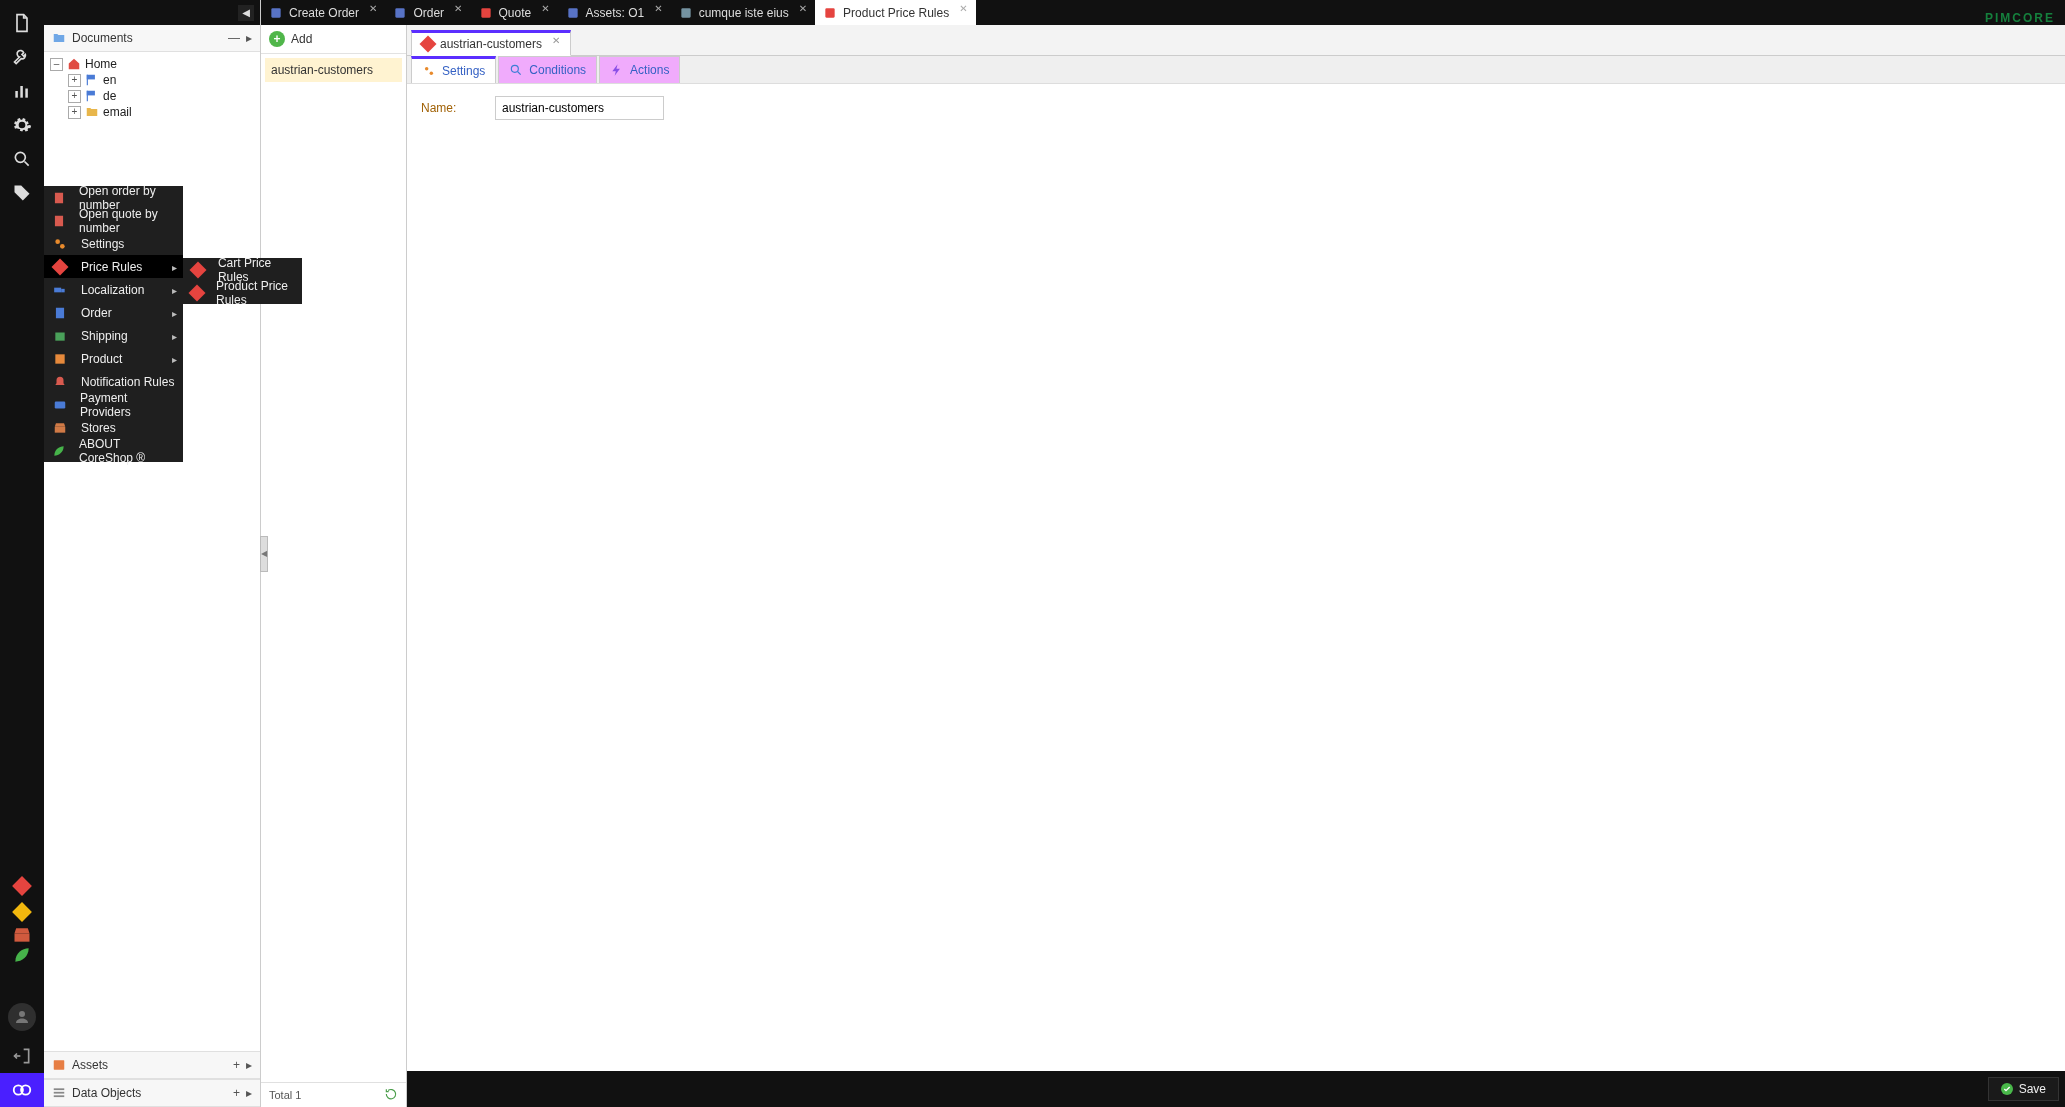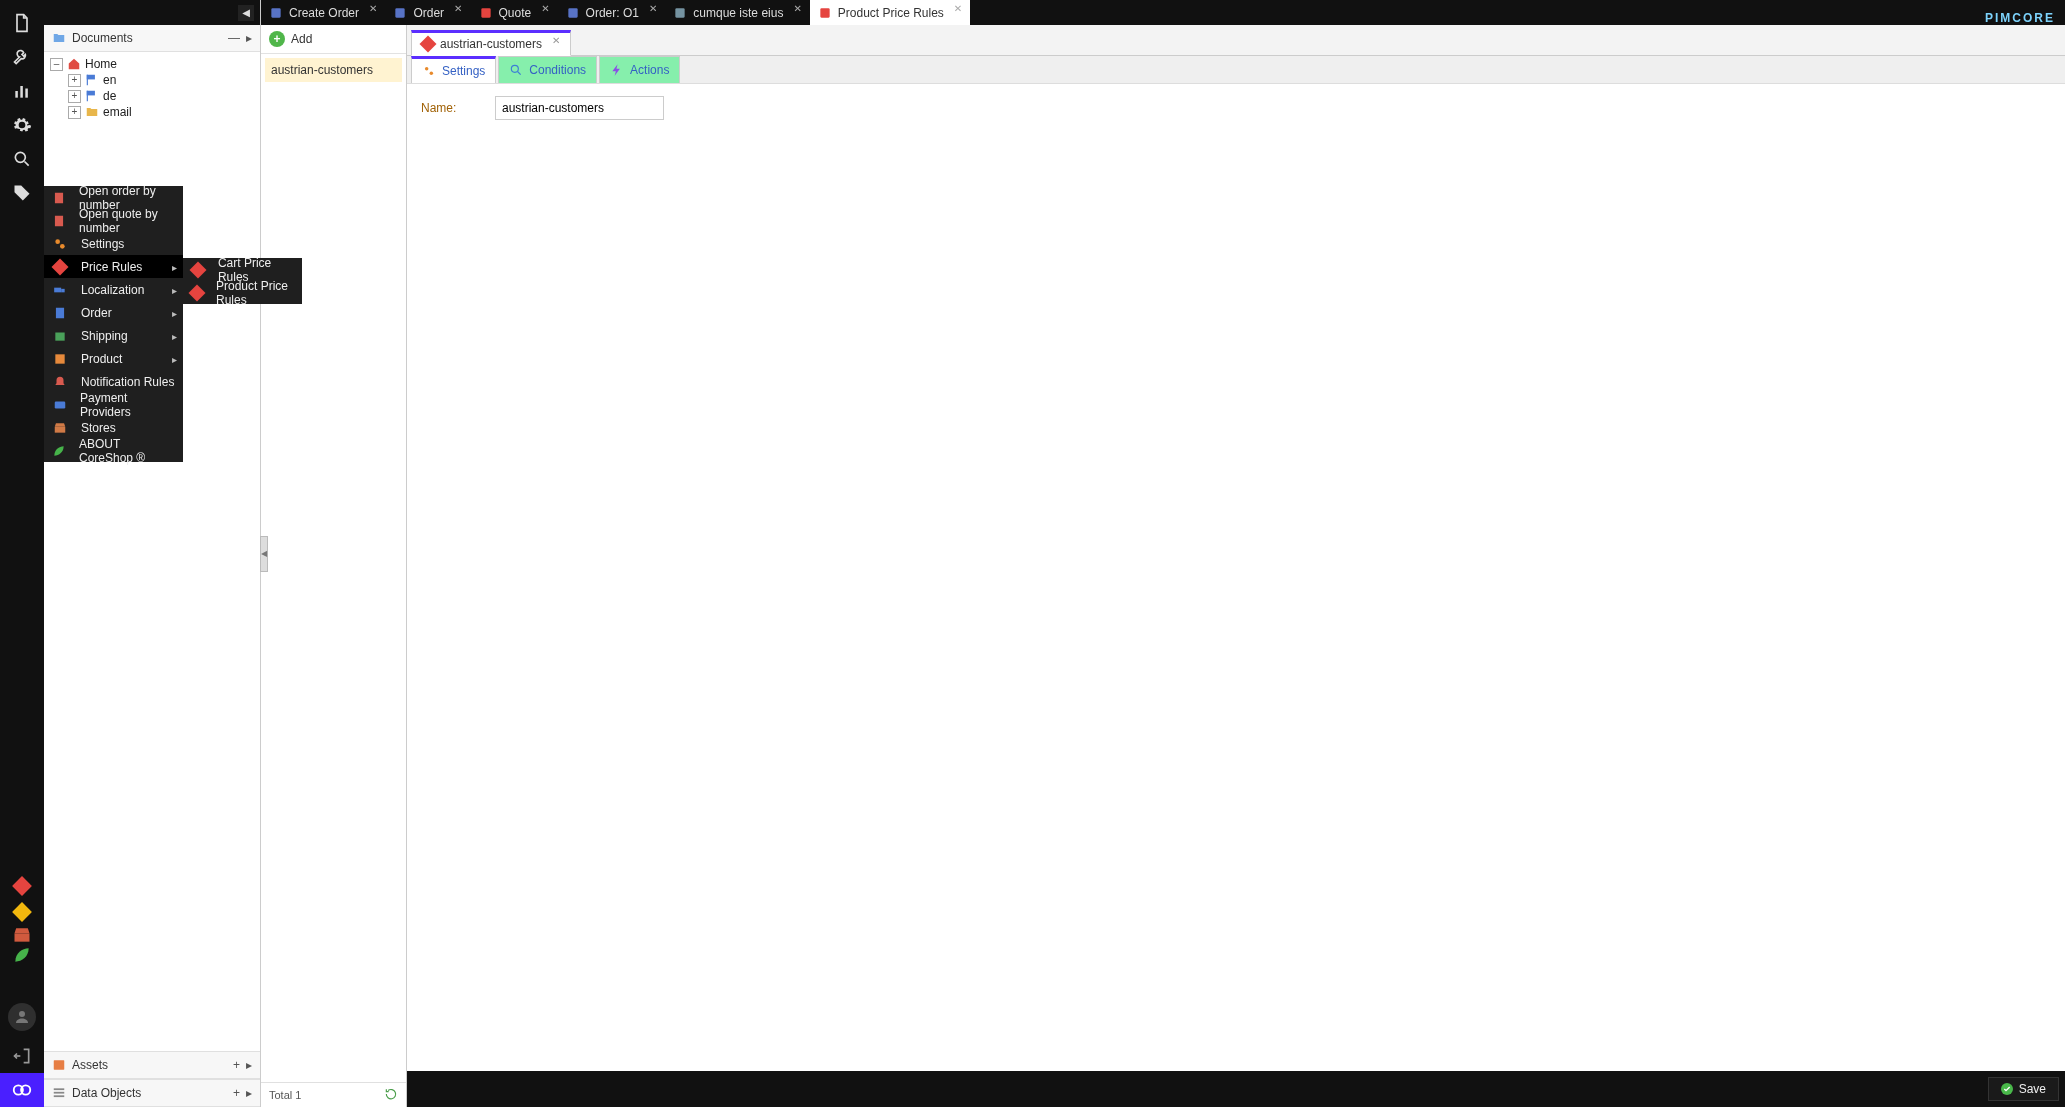--- a/index.html
+++ b/index.html
@@ -45,41 +45,41 @@
   .ctx-sub { position:absolute; left:183px; top:258px; width:119px; background:#1f1f1f; color:#eee; z-index:101; font-size:12px;}
   .ctx-sub .ctx-row { height:23px; }
 
   
   .main { flex:1; display:flex; flex-direction:column; min-width:0;}
   .tabbar { height:25px; background:#111; display:flex; align-items:flex-end;}
   .tab { display:flex; align-items:center; gap:6px; padding:0 8px; height:25px; color:#ddd; cursor:pointer; font-size:12px; position:relative;}
   .tab .close { font-size:10px; color:#aaa; margin-left:4px; position:relative; top:-4px;}
   .tab.active { background:#fff; color:#333; }
   .tab .tico { width:14px; height:14px; display:flex; align-items:center; justify-content:center;}
-  .tabbar .brand { margin-left:auto; color:#7dd3fc; font-weight:700; letter-spacing:2px; padding:0 10px; font-size:12px;}
+  .tabbar .brand { margin-left:auto; color:#15803d; font-weight:700; letter-spacing:2px; padding:0 10px; font-size:12px;}
 
   .workspace { flex:1; display:flex; min-height:0;}
   .listpane { width:146px; border-right:1px solid #ccc; display:flex; flex-direction:column;}
   .listpane .addbar { display:flex; align-items:center; gap:6px; padding:6px 8px; border-bottom:1px solid #e2e2e2; background:#fff;}
   .listpane .addbar .plus { width:16px; height:16px; border-radius:50%; background:#50b64a; color:#fff; font-weight:700; display:flex; align-items:center; justify-content:center; font-size:12px;}
   .listpane .list { flex:1; padding:4px; }
   .list-item { padding:5px 6px; cursor:pointer; }
   .list-item.selected { background:#fff3d1; }
   .listpane .statusbar { display:flex; align-items:center; justify-content:space-between; padding:4px 8px; border-top:1px solid #e0e0e0; font-size:11px; color:#555;}
   .listpane .statusbar .reload { color:#4a9d4a; cursor:pointer;}
 
   .content { flex:1; display:flex; flex-direction:column; min-width:0;}
   .subtabbar { display:flex; border-bottom:1px solid #ccc; background:#f3f3f3; padding-top:4px; padding-left:4px;}
   .subtab { display:flex; align-items:center; gap:6px; padding:4px 10px; border:1px solid #ccc; background:#fff; font-size:12px; cursor:pointer; color:#333; position:relative; top:1px;}
   .subtab .close { font-size:10px; color:#999; margin-left:4px; position:relative; top:-4px;}
   .subtab.active { border-top:3px solid #5b2eff; border-bottom-color:#fff;}
   .subtab .stico { width:12px; height:12px; background:#e5443f; transform:rotate(45deg);}
 
   .innertabs { display:flex; background:#efefef; border-bottom:1px solid #ddd; padding-left:4px;}
-  .innertab { display:flex; align-items:center; gap:6px; padding:5px 10px; border:1px solid #ccc; background:#86efac; color:#3561c4; font-size:12px; cursor:pointer; border-bottom:none; margin-right:2px;}
+  .innertab { display:flex; align-items:center; gap:6px; padding:5px 10px; border:1px solid #ccc; background:#f0abfc; color:#3561c4; font-size:12px; cursor:pointer; border-bottom:none; margin-right:2px;}
   .innertab.active { background:#fff; border-top:3px solid #5b2eff;}
   .innertab .itico { width:14px; height:14px; }
 
   .form { padding:12px 14px; }
   .form-row { display:flex; align-items:center; gap:14px; margin-bottom:10px;}
   .form-row label { width:60px; color:#a16207; }
   .form-row input[type=text] { padding:4px 6px; border:1px solid #ccc; font-size:12px;}
   .form-row input[type=checkbox] { width:14px; height:14px; }
 
   .footer { margin-top:auto; display:flex; justify-content:flex-end; padding:6px; background:#111;}
@@ -283,21 +283,21 @@
           </span>
           <span>Quote</span>
           <span class="close">✕</span>
         </div>
         <div class="tab">
           <span class="tico">
             <svg viewBox="0 0 24 24" width="14" height="14" fill="#5873c6">
               <rect x="4" y="4" width="16" height="16" rx="2"></rect>
             </svg>
           </span>
-          <span>Order: O1</span>
+          <span>Assets: O1</span>
           <span class="close">✕</span>
         </div>
         <div class="tab">
           <span class="tico">
             <svg viewBox="0 0 24 24" width="14" height="14" fill="#7593a1">
               <rect x="4" y="4" width="16" height="16" rx="2"></rect>
             </svg>
           </span>
           <span>cumque iste eius</span>
           <span class="close">✕</span>

